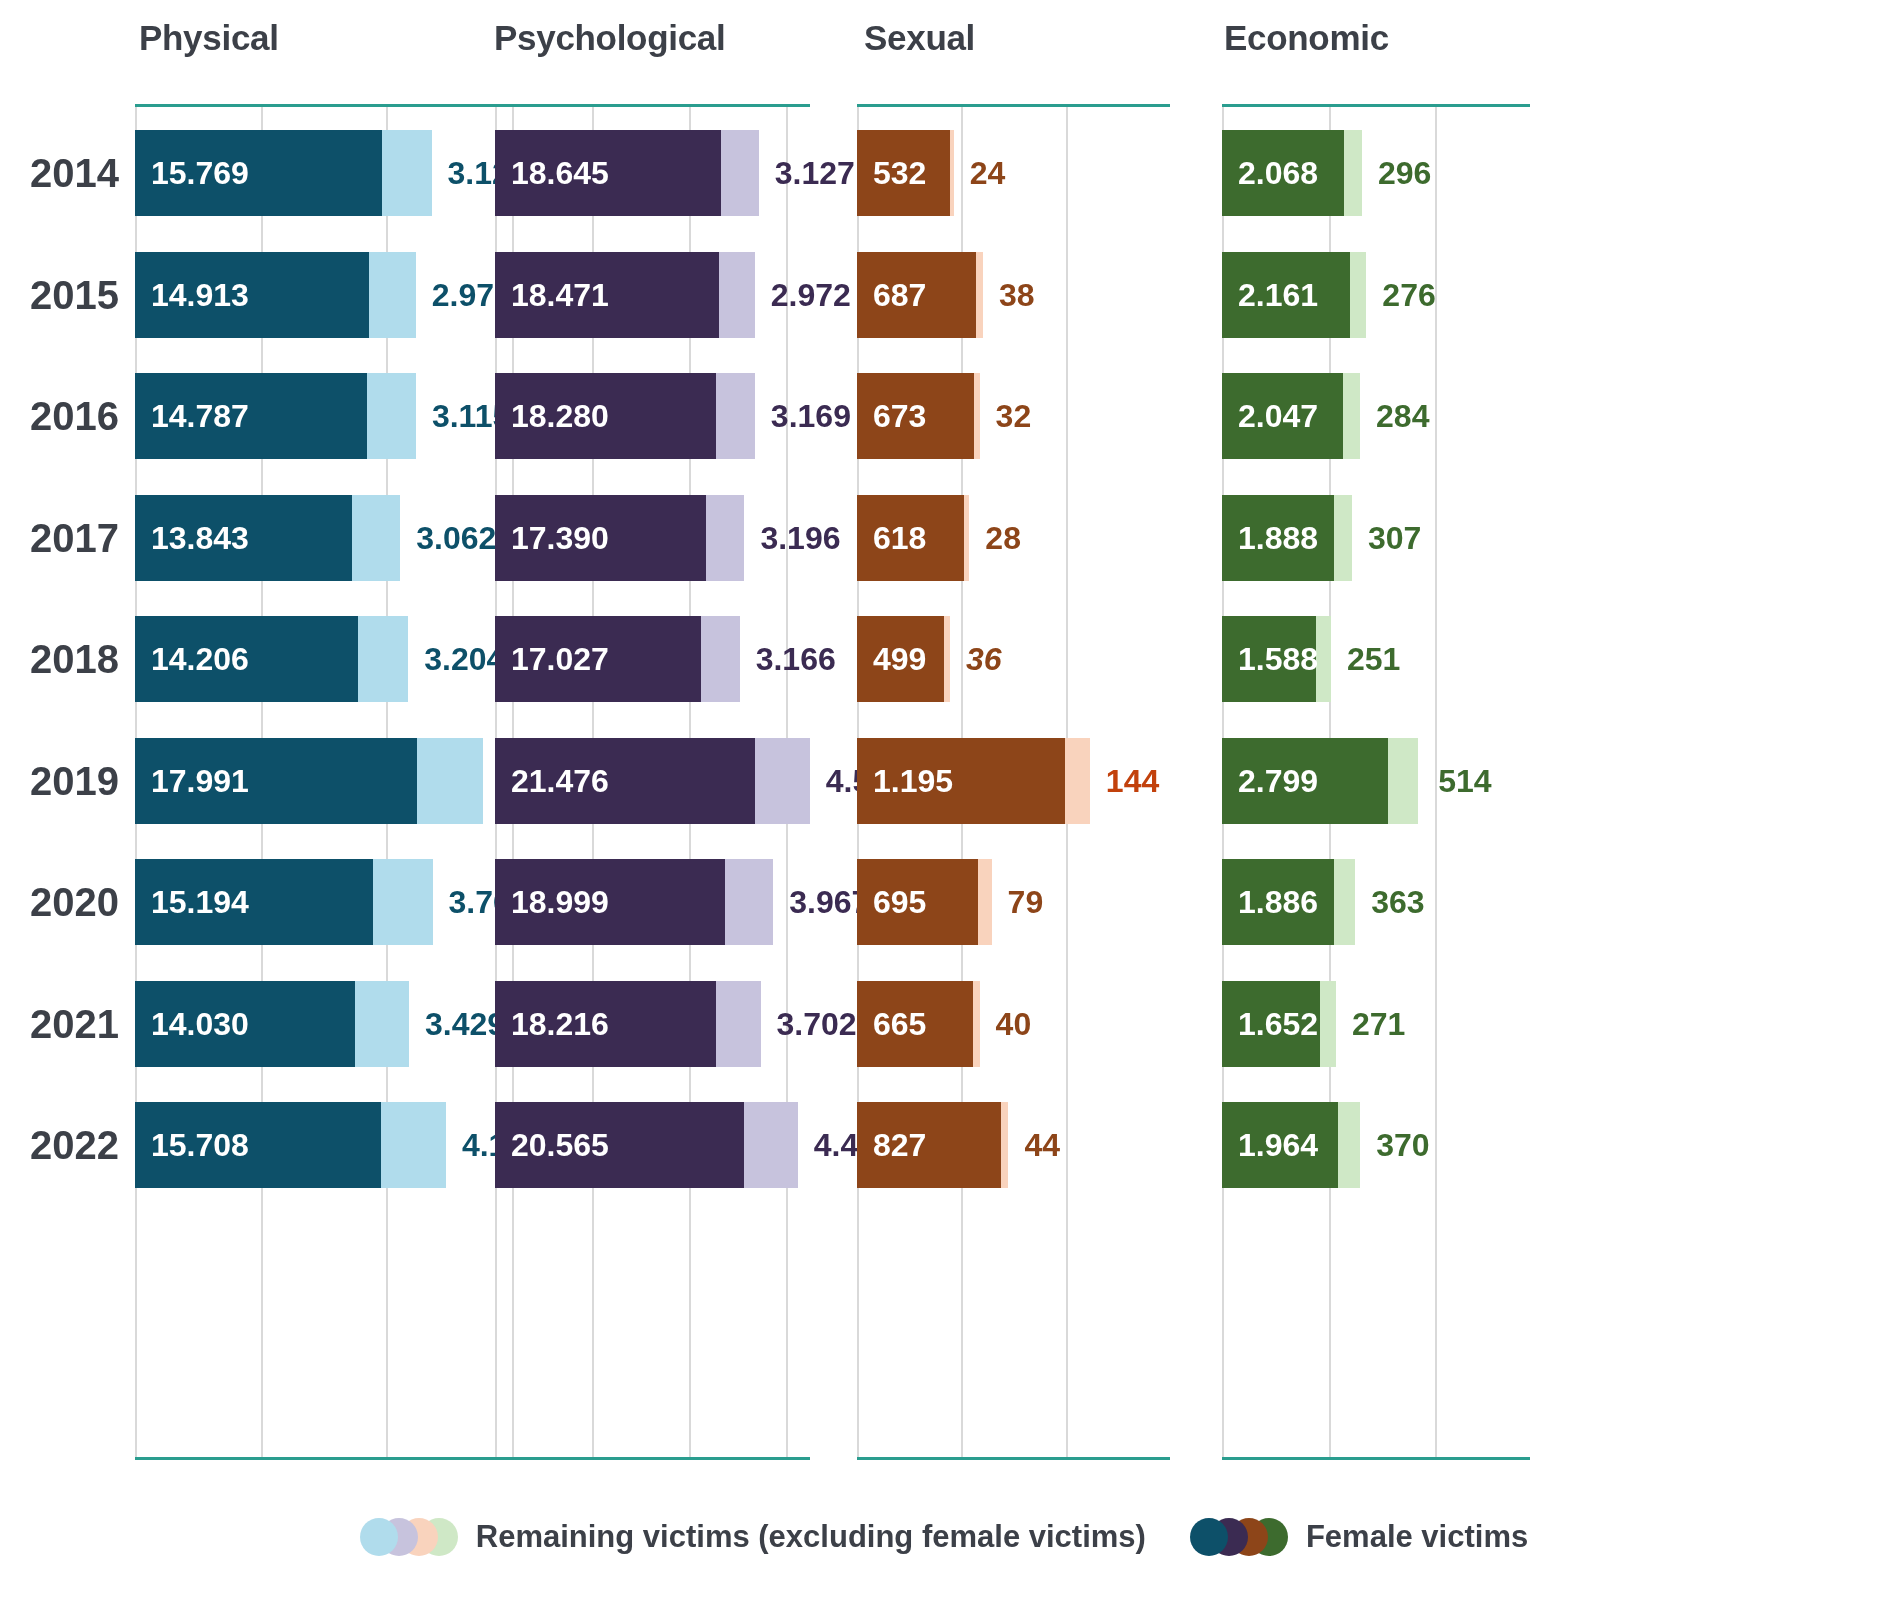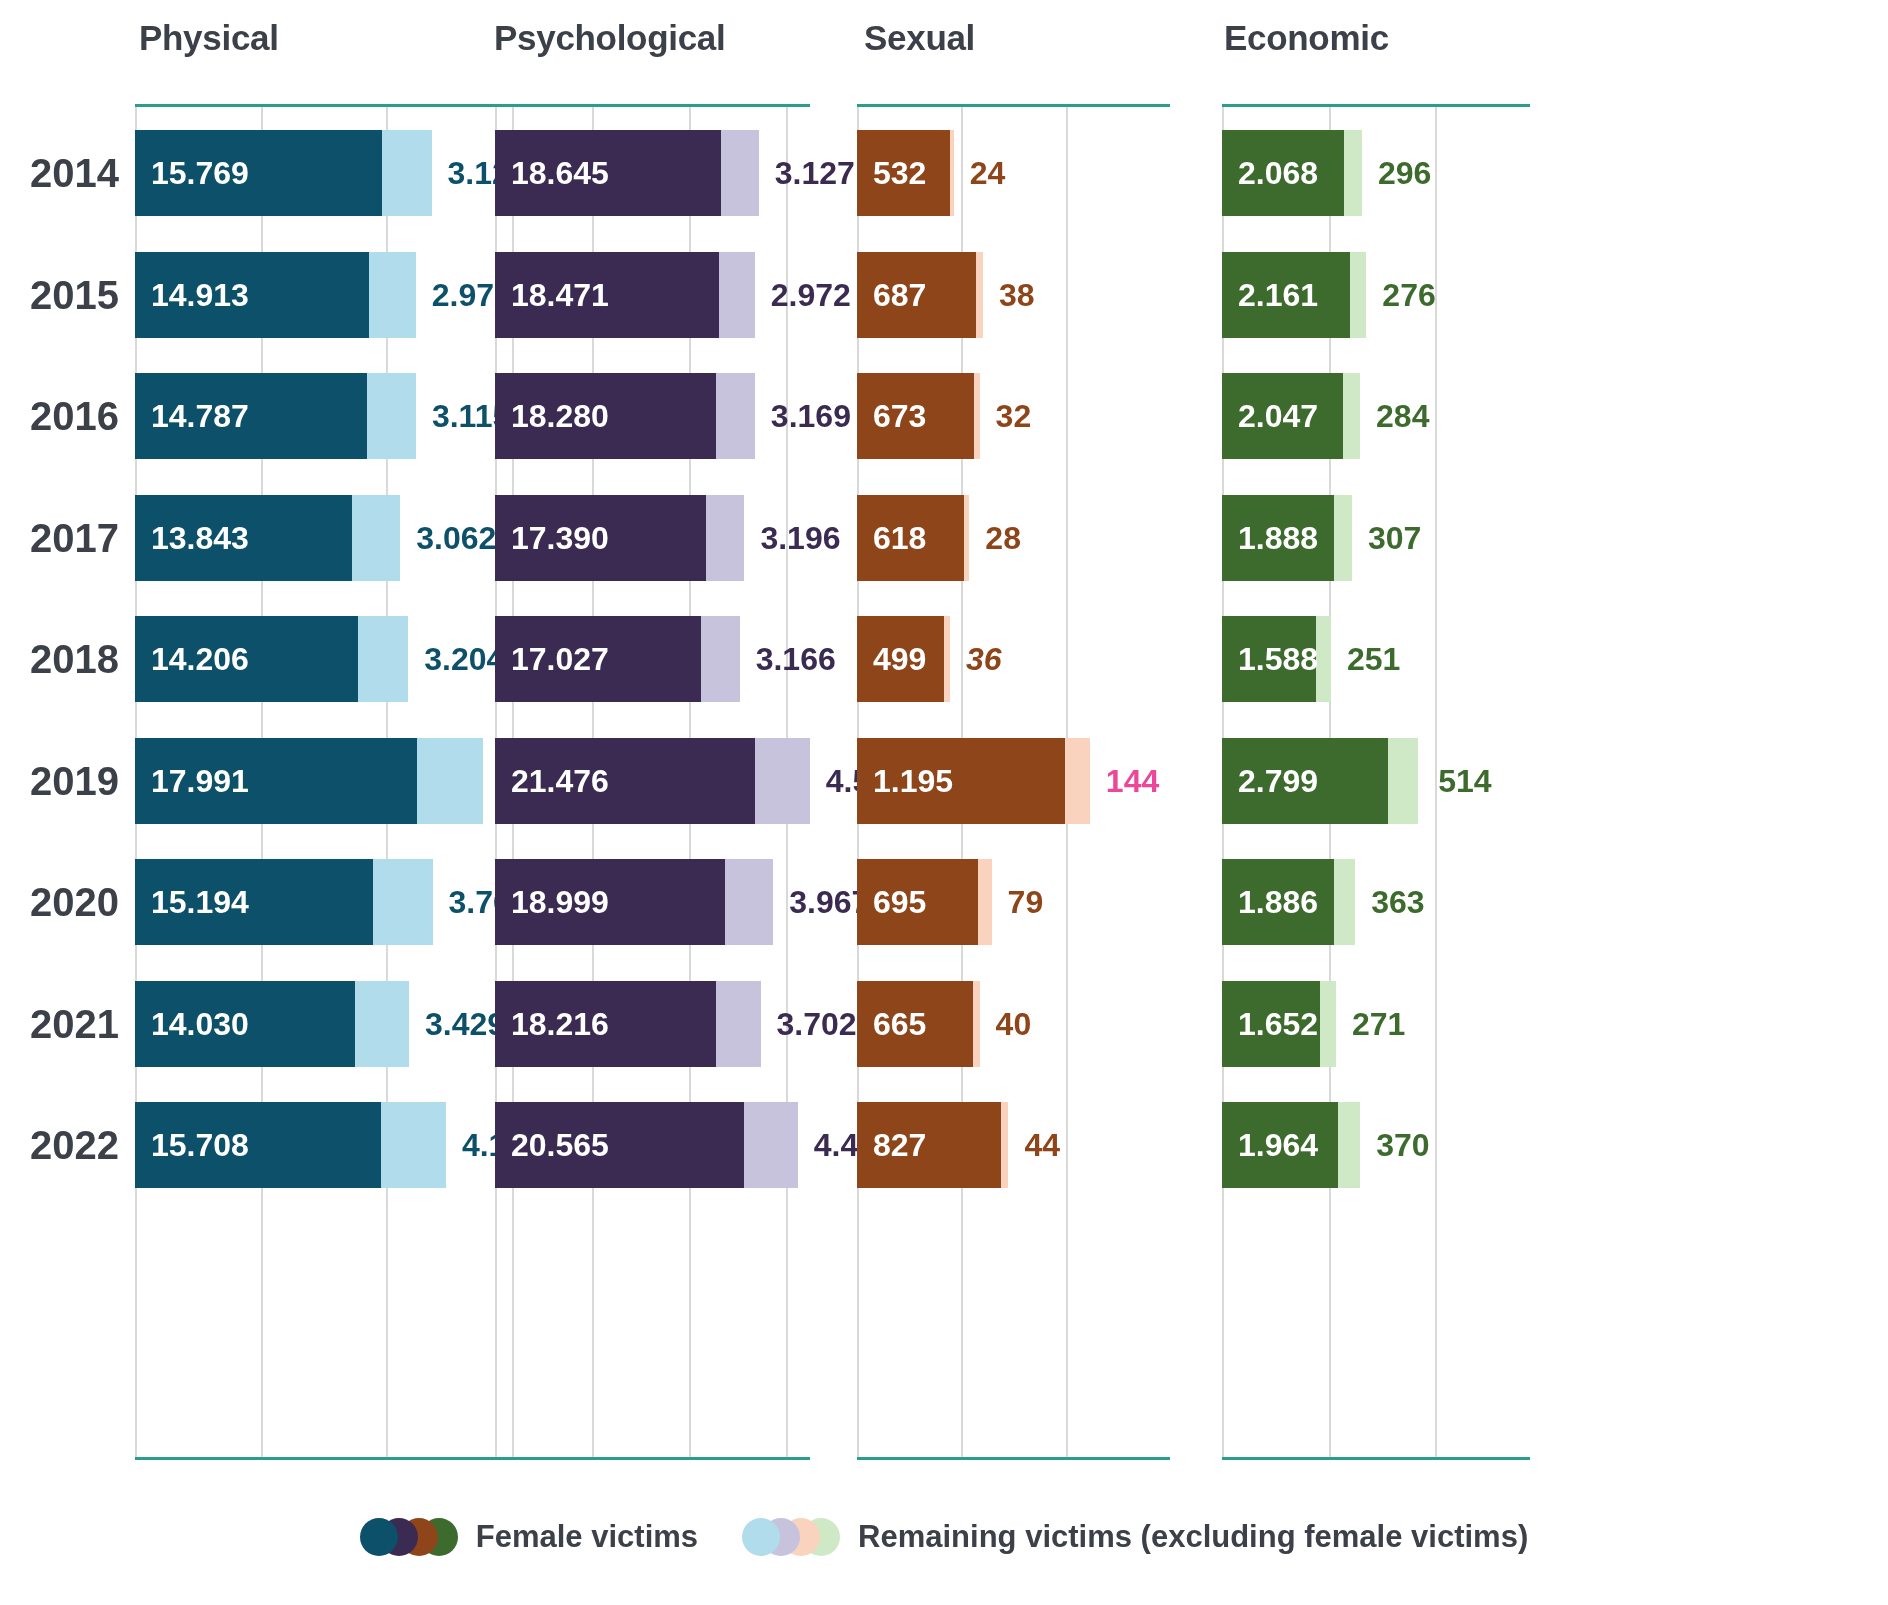--- a/index.html
+++ b/index.html
@@ -324,21 +324,21 @@
         <div class="bar-row" style="top: 555px;">
           <div class="seg seg-main" style="left: 0px; width: 86.7706px; background: rgb(141, 69, 25);"></div>
           <div class="seg seg-rest" style="left: 86.7706px; width: 6.26px; background: rgb(249, 211, 189);"></div>
           <div class="seg-label label-inside">499</div>
           <div class="seg-label label-outside" style="left: 93.0306px; color: rgb(141, 69, 25); font-style: italic;">36</div>
         </div>
         <div class="bar-row" style="top: 676.5px;">
           <div class="seg seg-main" style="left: 0px; width: 207.797px; background: rgb(141, 69, 25);"></div>
           <div class="seg seg-rest" style="left: 207.797px; width: 25.04px; background: rgb(249, 211, 189);"></div>
           <div class="seg-label label-inside">1.195</div>
-          <div class="seg-label label-outside" style="left: 232.837px; color: #ec4899;">144</div>
+          <div class="seg-label label-outside" style="left: 232.837px; color: #c2410c;">144</div>
         </div>
         <div class="bar-row" style="top: 798px;">
           <div class="seg seg-main" style="left: 0px; width: 120.853px; background: rgb(141, 69, 25);"></div>
           <div class="seg seg-rest" style="left: 120.853px; width: 13.7372px; background: rgb(249, 211, 189);"></div>
           <div class="seg-label label-inside">695</div>
           <div class="seg-label label-outside" style="left: 134.59px; color: rgb(141, 69, 25);">79</div>
         </div>
         <div class="bar-row" style="top: 919.5px;">
           <div class="seg seg-main" style="left: 0px; width: 115.636px; background: rgb(141, 69, 25);"></div>
           <div class="seg seg-rest" style="left: 115.636px; width: 6.95556px; background: rgb(249, 211, 189);"></div>
@@ -412,31 +412,31 @@
           <div class="seg seg-rest" style="left: 116.329px; width: 21.9154px; background: rgb(207, 232, 198);"></div>
           <div class="seg-label label-inside">1.964</div>
           <div class="seg-label label-outside" style="left: 138.245px; color: rgb(61, 107, 46);">370</div>
         </div>
       </div>
     </div>
 
   <div id="legend">
     <div class="legend-entry">
       <span class="legend-swatch">
+          <span class="legend-dot" style="left: 0px; background: rgb(176, 220, 236); z-index: 4;"></span>
+          <span class="legend-dot" style="left: 20px; background: rgb(199, 195, 221); z-index: 3;"></span>
+          <span class="legend-dot" style="left: 40px; background: rgb(249, 211, 189); z-index: 2;"></span>
+          <span class="legend-dot" style="left: 60px; background: rgb(207, 232, 198); z-index: 1;"></span>
+        </span>
+      <span class="legend-text">Remaining victims (excluding female victims)</span>
+    </div>
+    <div class="legend-entry">
+      <span class="legend-swatch">
           <span class="legend-dot" style="left: 0px; background: rgb(13, 80, 105); z-index: 4;"></span>
           <span class="legend-dot" style="left: 20px; background: rgb(59, 43, 82); z-index: 3;"></span>
           <span class="legend-dot" style="left: 40px; background: rgb(141, 69, 25); z-index: 2;"></span>
           <span class="legend-dot" style="left: 60px; background: rgb(61, 107, 46); z-index: 1;"></span>
         </span>
       <span class="legend-text">Female victims</span>
     </div>
-    <div class="legend-entry">
-      <span class="legend-swatch">
-          <span class="legend-dot" style="left: 0px; background: rgb(176, 220, 236); z-index: 4;"></span>
-          <span class="legend-dot" style="left: 20px; background: rgb(199, 195, 221); z-index: 3;"></span>
-          <span class="legend-dot" style="left: 40px; background: rgb(249, 211, 189); z-index: 2;"></span>
-          <span class="legend-dot" style="left: 60px; background: rgb(207, 232, 198); z-index: 1;"></span>
-        </span>
-      <span class="legend-text">Remaining victims (excluding female victims)</span>
-    </div>
   </div>
 
 </div>
 
 </body></html>

